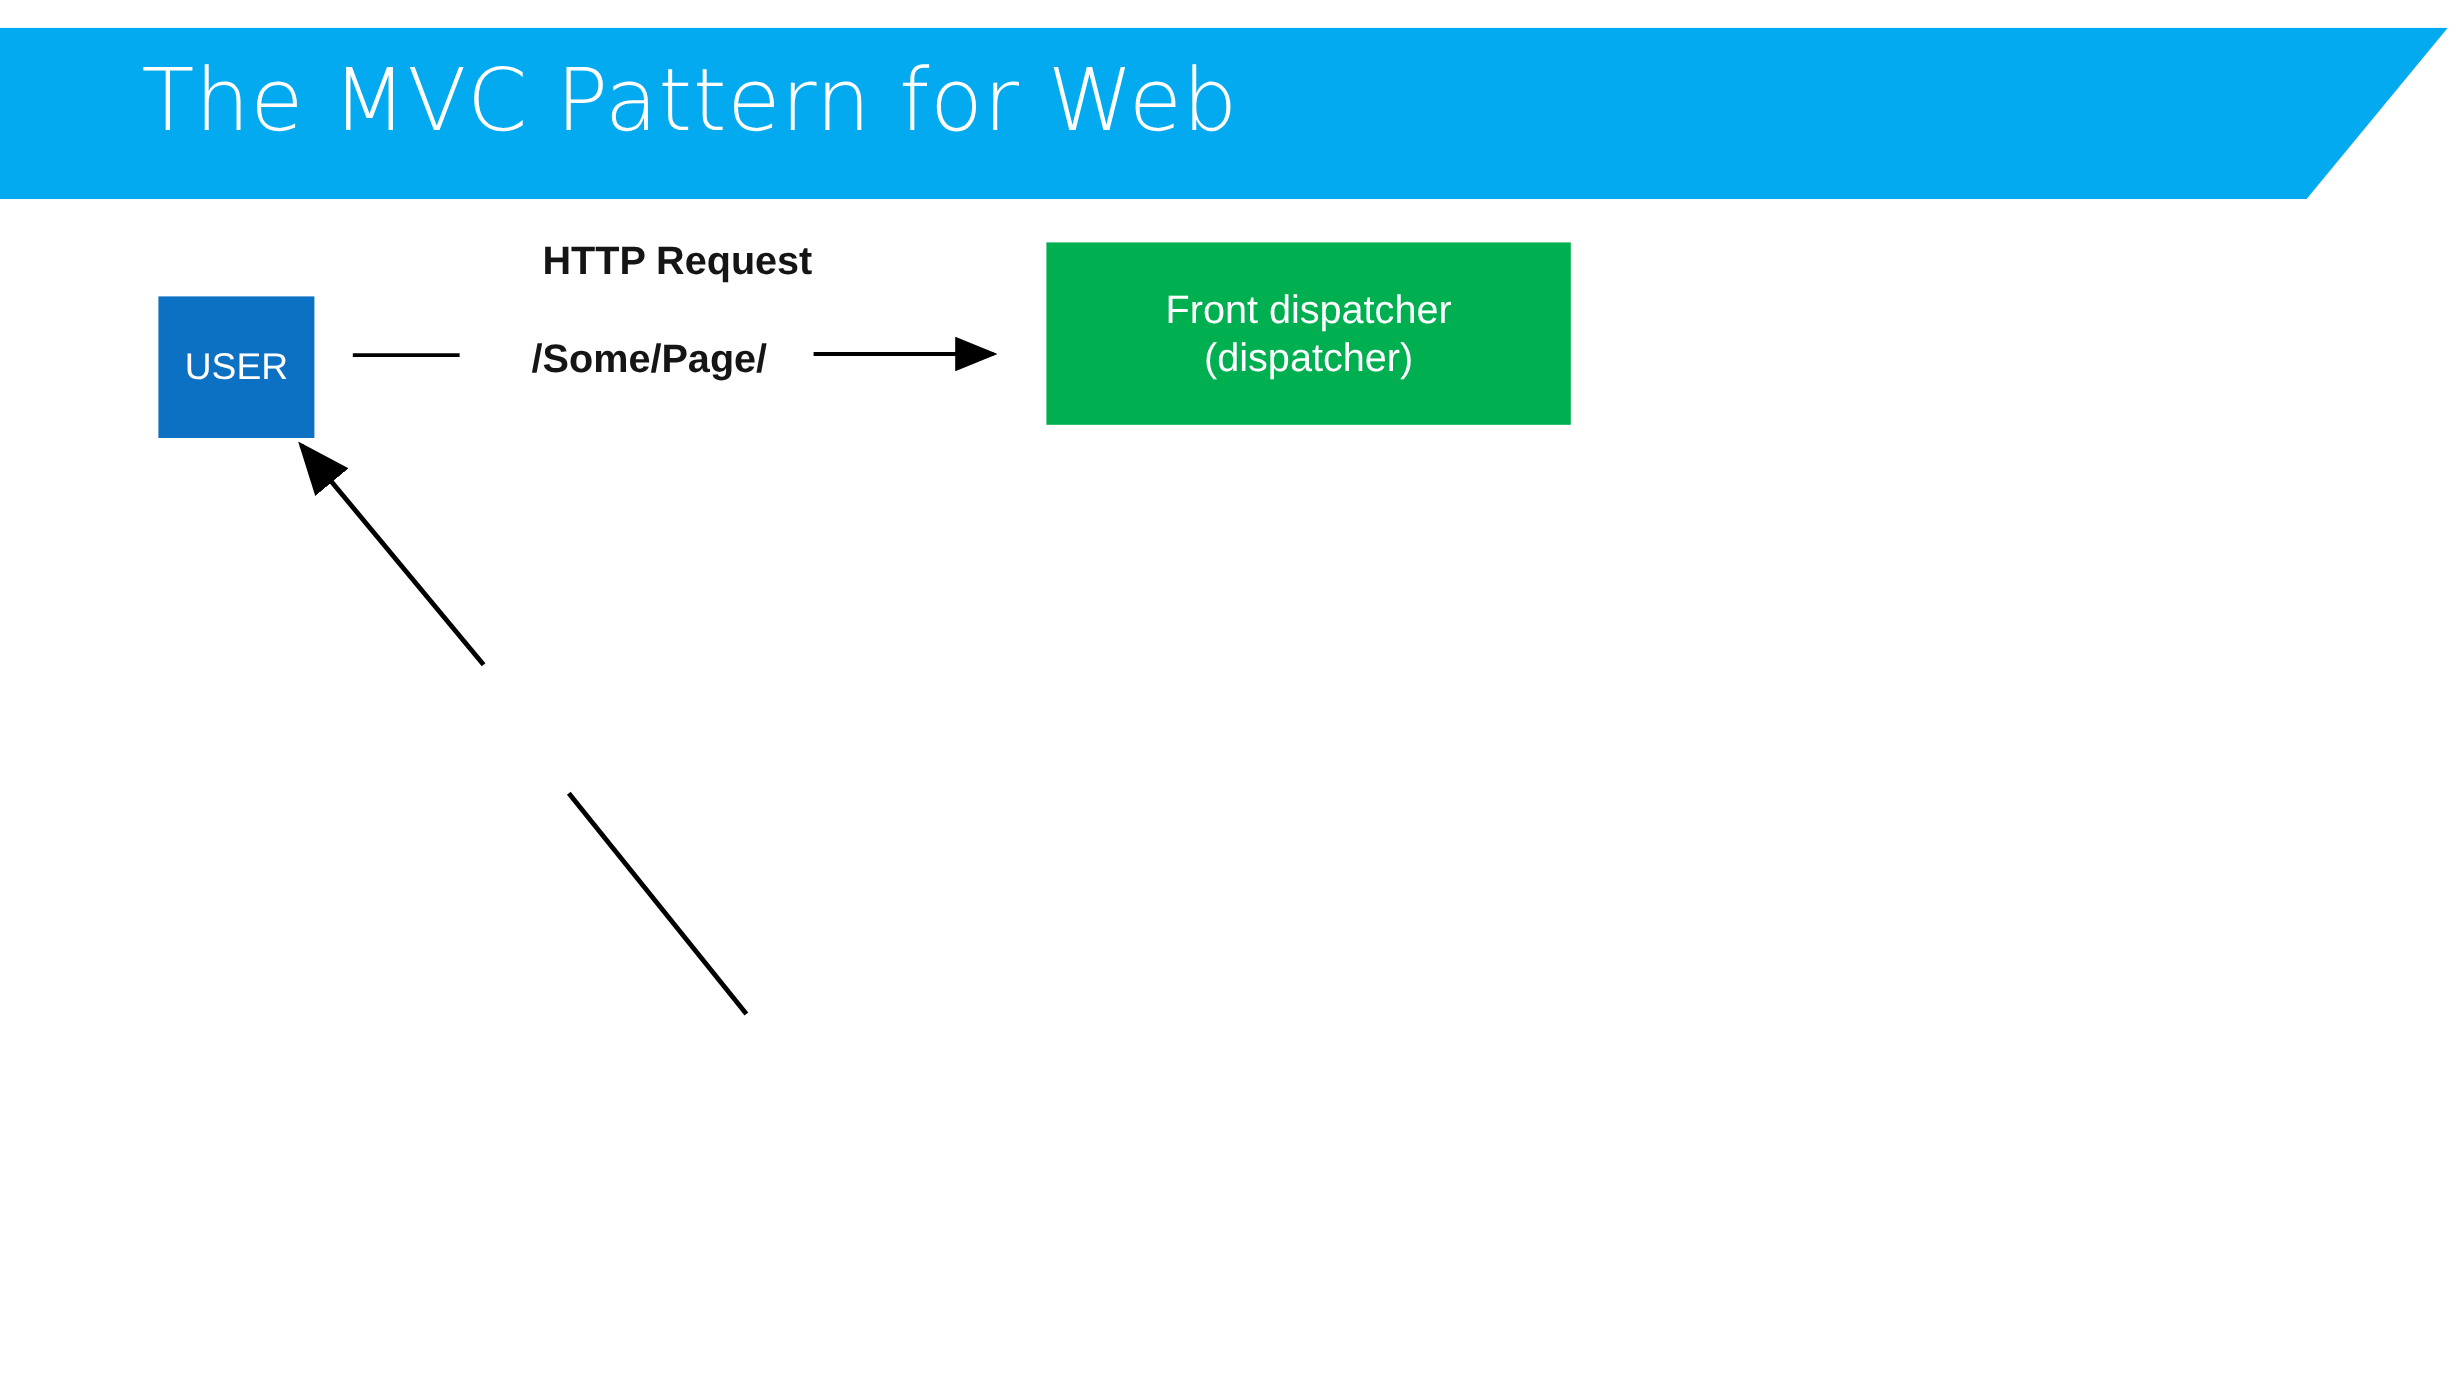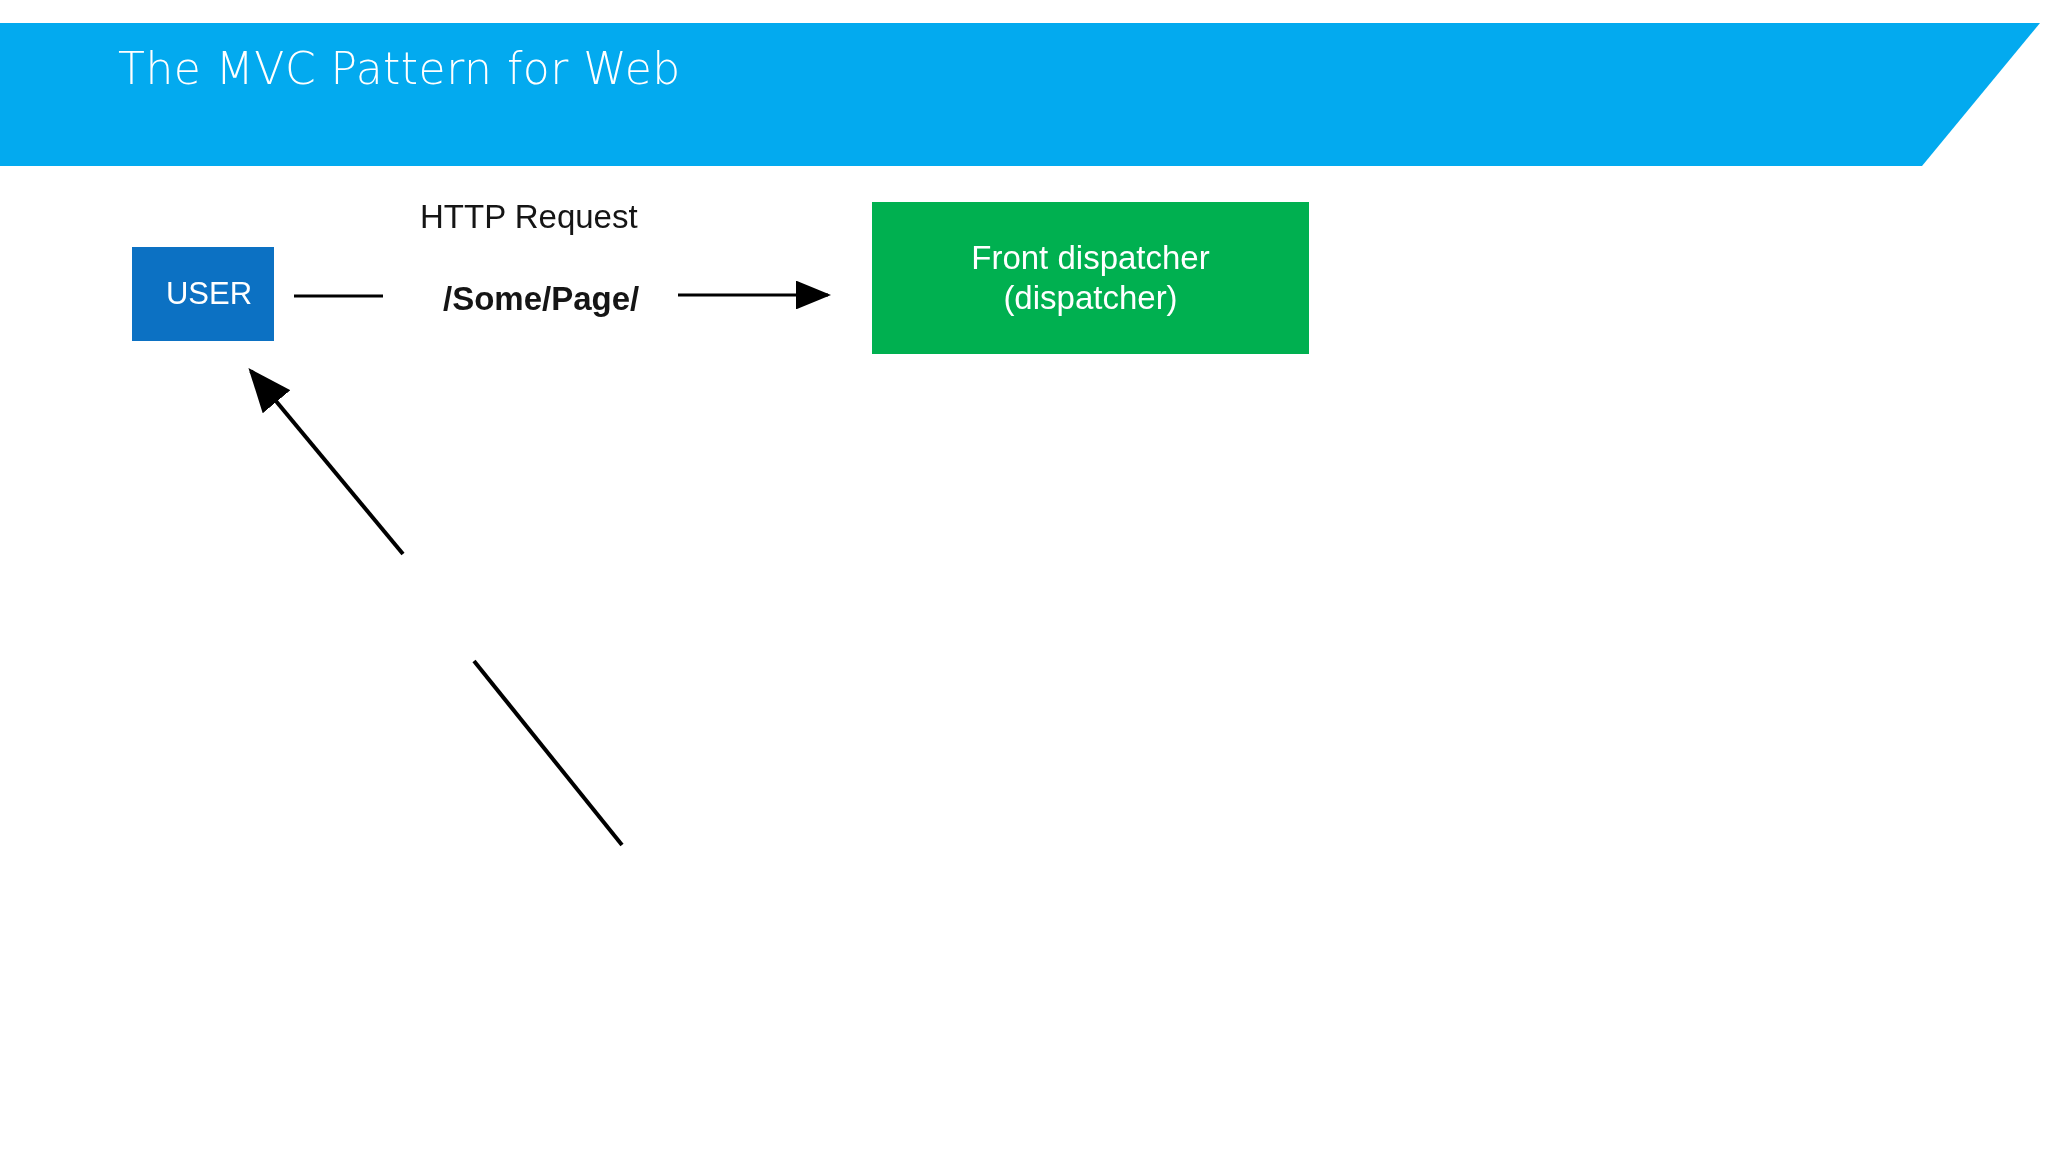--- a/index.html
+++ b/index.html
@@ -26,21 +26,21 @@
     background: #03AAEF;
     -webkit-clip-path: polygon(0 0, 100% 0, 100% 0, 1930px 143px, 0 143px);
     clip-path: polygon(0 0, 2048px 0, 1930px 143px, 0 143px);
     filter: drop-shadow(4px 5px 5px rgba(0,0,0,0.36));
   }
   #title-text {
     position: absolute;
     left: 118px;
     top: 46px;
     font-family: "DejaVu Sans", sans-serif;
-    font-size: 44px;
+    font-size: 72px;
     font-weight: 300;
     font-stretch: condensed;
     letter-spacing: 0.5px;
     color: #ffffff;
     white-space: nowrap;
     line-height: 1.05;
   }
 
   
   .node-box {
@@ -49,25 +49,24 @@
     align-items: center;
     justify-content: center;
     text-align: center;
     color: #ffffff;
     line-height: 1.22;
   }
   #user-box {
     left: 132px;
     top: 247px;
     width: 130px;
-    height: 94px;
+    height: 118px;
     background: #0C71C3;
     font-size: 31px;
     font-stretch: condensed;
-    padding-left: 12px;
   }
   #front-controller-box {
     left: 872px;
     top: 202px;
     width: 437px;
     height: 152px;
     background: #00B050;
     font-size: 33px;
     font-stretch: condensed;
     flex-direction: column;
@@ -77,21 +76,21 @@
   
   .edge-label {
     position: absolute;
     color: #151515;
     font-size: 33px;
     font-stretch: condensed;
     white-space: nowrap;
     text-align: center;
     line-height: 1.28;
   }
-  #http-request-label { left: 420px; top: 196px; }
+  #http-request-label { left: 452px; top: 196px; font-weight: bold; }
   #some-page-label    { left: 443px; top: 278px; font-weight: bold; }
   #http-response-label{ left: 375px; top: 568px; width: 135px; white-space: normal; }
 
   
   #connectors {
     position: absolute;
     left: 0; top: 0;
     width: 2048px;
     height: 1152px;
     pointer-events: none;

